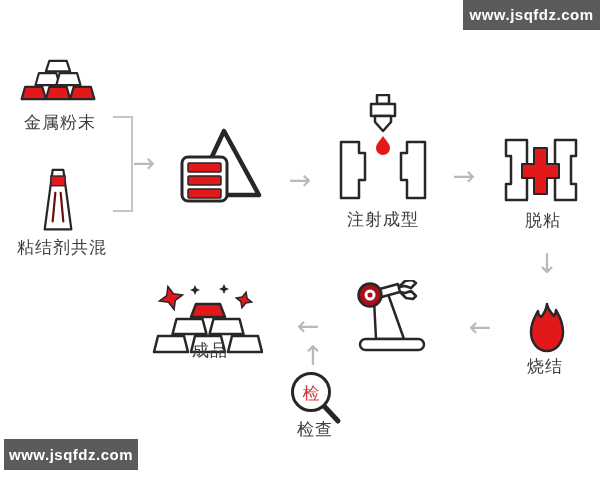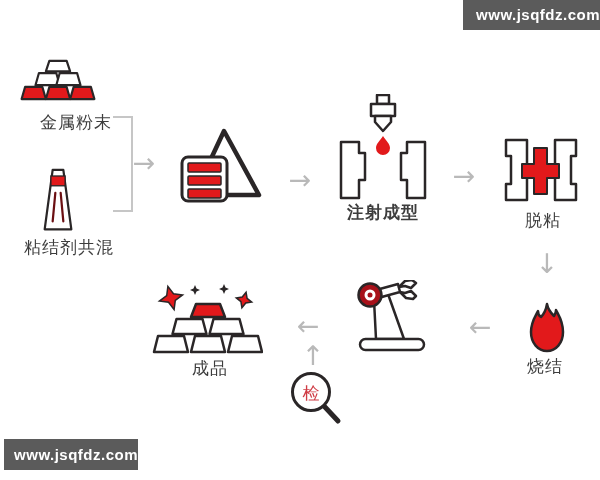--- a/index.html
+++ b/index.html
@@ -4,21 +4,21 @@
 <style>
   html,body{margin:0;padding:0;background:#fff;}
   #stage{position:relative;width:600px;height:480px;background:#ffffff;overflow:hidden;
          font-family:"Liberation Sans","DejaVu Sans",sans-serif;}
   .abs{position:absolute;}
   .label{position:absolute;width:120px;text-align:center;font-size:17px;color:#3d3d3d;
          letter-spacing:1px;line-height:18px;}
   .arrow{position:absolute;width:28px;height:28px;line-height:28px;text-align:center;
          font-size:27px;color:#b9b9b9;font-family:"DejaVu Sans",sans-serif;}
   .watermark{position:absolute;background:#5b5b5b;color:#ffffff;font-weight:bold;
-             font-size:15px;text-align:right;letter-spacing:0.5px;}
+             font-size:15px;text-align:center;letter-spacing:0.5px;}
   #wm-top{right:0;top:8;width:137px;height:30px;line-height:30px;}
   #wm-bottom{left:4px;top:439px;width:134px;height:31px;line-height:31px;}
   #bracket{position:absolute;left:113px;top:116px;width:18px;height:92px;
            border-top:2px solid #c6c6c6;border-right:2px solid #c6c6c6;border-bottom:2px solid #c6c6c6;}
   svg{display:block;}
 </style>
 </head>
 <body>
 
 <div id="stage">
@@ -31,30 +31,30 @@
       <g stroke="#2a2627" stroke-width="2.5" stroke-linejoin="round">
         <polygon points="35,3 55,3 59,15 31,15" fill="#fff"></polygon>
         <polygon points="23,17 43,17 47,31 19,31" fill="#fff"></polygon>
         <polygon points="47,17 67,17 71,31 43,31" fill="#fff"></polygon>
         <polygon points="7,33 27,33 31,47 3,47" fill="#e2191b"></polygon>
         <polygon points="35,33 55,33 59,47 31,47" fill="#e2191b"></polygon>
         <polygon points="63,33 83,33 87,47 59,47" fill="#e2191b"></polygon>
       </g>
     </svg>
   </div>
-  <div class="label" style="left:16px;top:114px;">金属粉末</div>
+  <div class="label" style="left:0;top:114px;">金属粉末</div>
 
   <div class="abs" style="left:42px;top:166px;">
     <svg width="32" height="68" viewBox="0 0 36 72">
       <path d="M12,2 L24,2 L33,69 L3,69 Z" fill="#fff" stroke="#2a2627" stroke-width="2.5" stroke-linejoin="round"></path>
       <rect x="10" y="9" width="16" height="11" fill="#e2191b" stroke="#2a2627" stroke-width="1.5"></rect>
       <path d="M15,28 L12,60 M21,28 L24,60" stroke="#6b0f12" stroke-width="2.5" stroke-linecap="round" fill="none"></path>
     </svg>
   </div>
-  <div class="label" style="left:9px;top:239px;">粘结剂共混</div>
+  <div class="label" style="left:2px;top:239px;">粘结剂共混</div>
 
   <div id="bracket"></div>
 
   <div class="arrow" style="left:130px;top:149px;">→</div>
   <div class="arrow" style="left:286px;top:166px;">→</div>
   <div class="arrow" style="left:450px;top:162px;">→</div>
   <div class="arrow" style="left:533px;top:250px;">↓</div>
   <div class="arrow" style="left:466px;top:313px;">←</div>
   <div class="arrow" style="left:294px;top:312px;">←</div>
   <div class="arrow" style="left:299px;top:342px;">↑</div>
@@ -74,21 +74,21 @@
       <g fill="#fff" stroke="#2a2627" stroke-width="2.5" stroke-linejoin="round">
         <rect x="38" y="1" width="12" height="9"></rect>
         <rect x="32" y="10" width="24" height="12"></rect>
         <polygon points="36,22 52,22 52,28 44,37 36,28"></polygon>
         <path d="M2,48 L20,48 L20,59 L26,59 L26,86 L20,86 L20,104 L2,104 Z"></path>
         <path d="M86,48 L68,48 L68,59 L62,59 L62,86 L68,86 L68,104 L86,104 Z"></path>
       </g>
       <path d="M44,42 C41,47 37,49.5 37,54 A7,7 0 0 0 51,54 C51,49.5 47,47 44,42 Z" fill="#e2191b"></path>
     </svg>
   </div>
-  <div class="label" style="left:323px;top:204px;font-weight:bold;">注射成型</div>
+  <div class="label" style="left:323px;top:211px;">注射成型</div>
 
   <div class="abs" style="left:503px;top:138px;">
     <svg width="76" height="64" viewBox="0 0 76 64">
       <g fill="#fff" stroke="#2a2627" stroke-width="2.5" stroke-linejoin="round">
         <path d="M3,2 L24,2 L24,62 L3,62 L3,46 L8,46 L8,18 L3,18 Z"></path>
         <path d="M73,2 L52,2 L52,62 L73,62 L73,46 L68,46 L68,18 L73,18 Z"></path>
       </g>
       <path d="M31,10 L44,10 L44,26 L56,26 L56,40 L44,40 L44,56 L31,56 L31,40 L19,40 L19,26 L31,26 Z" fill="#e2191b" stroke="#2a2627" stroke-width="2" stroke-linejoin="round"></path>
     </svg>
   </div>
@@ -128,23 +128,24 @@
         <polygon points="25.5,35 51.5,35 55.5,50 21.5,50"></polygon>
         <polygon points="62.5,35 88.5,35 92.5,50 58.5,50"></polygon>
         <polygon points="45,20 69,20 74,33 40,33" fill="#e2191b"></polygon>
       </g>
       <polygon points="20,2 23.5,10.5 32,14 23.5,17.5 20,26 16.5,17.5 8,14 16.5,10.5" fill="#e2191b" stroke="#2a2627" stroke-width="1.5" transform="rotate(-15 20 14)"></polygon>
       <polygon points="44,1 45.5,4.5 49,6 45.5,7.5 44,11 42.5,7.5 39,6 42.5,4.5" fill="#2a2627"></polygon>
       <polygon points="73,0 74.5,3.5 78,5 74.5,6.5 73,10 71.5,6.5 68,5 71.5,3.5" fill="#2a2627"></polygon>
       <polygon points="93,8 95.5,13.5 101,16 95.5,18.5 93,24 90.5,18.5 85,16 90.5,13.5" fill="#e2191b" stroke="#2a2627" stroke-width="1.5" transform="rotate(15 93 16)"></polygon>
     </svg>
   </div>
-  <div class="label" style="left:150px;top:360px;">成品</div>
+  <div class="label" style="left:150px;top:342px;">成品</div>
 
   <div class="abs" style="left:289px;top:370px;">
     <svg width="56" height="58" viewBox="0 0 56 58">
       <line x1="35" y1="36" x2="49" y2="51" stroke="#2a2627" stroke-width="5" stroke-linecap="round"></line>
       <circle cx="22" cy="22" r="18.5" fill="#ffffff" stroke="#2a2627" stroke-width="3"></circle>
       <text x="22" y="29" font-size="17" fill="#cf3b44" text-anchor="middle">检</text>
     </svg>
   </div>
+  <div class="label" style="left:255px;top:421px;">检查</div>
 
 </div>
 
 </body></html>

